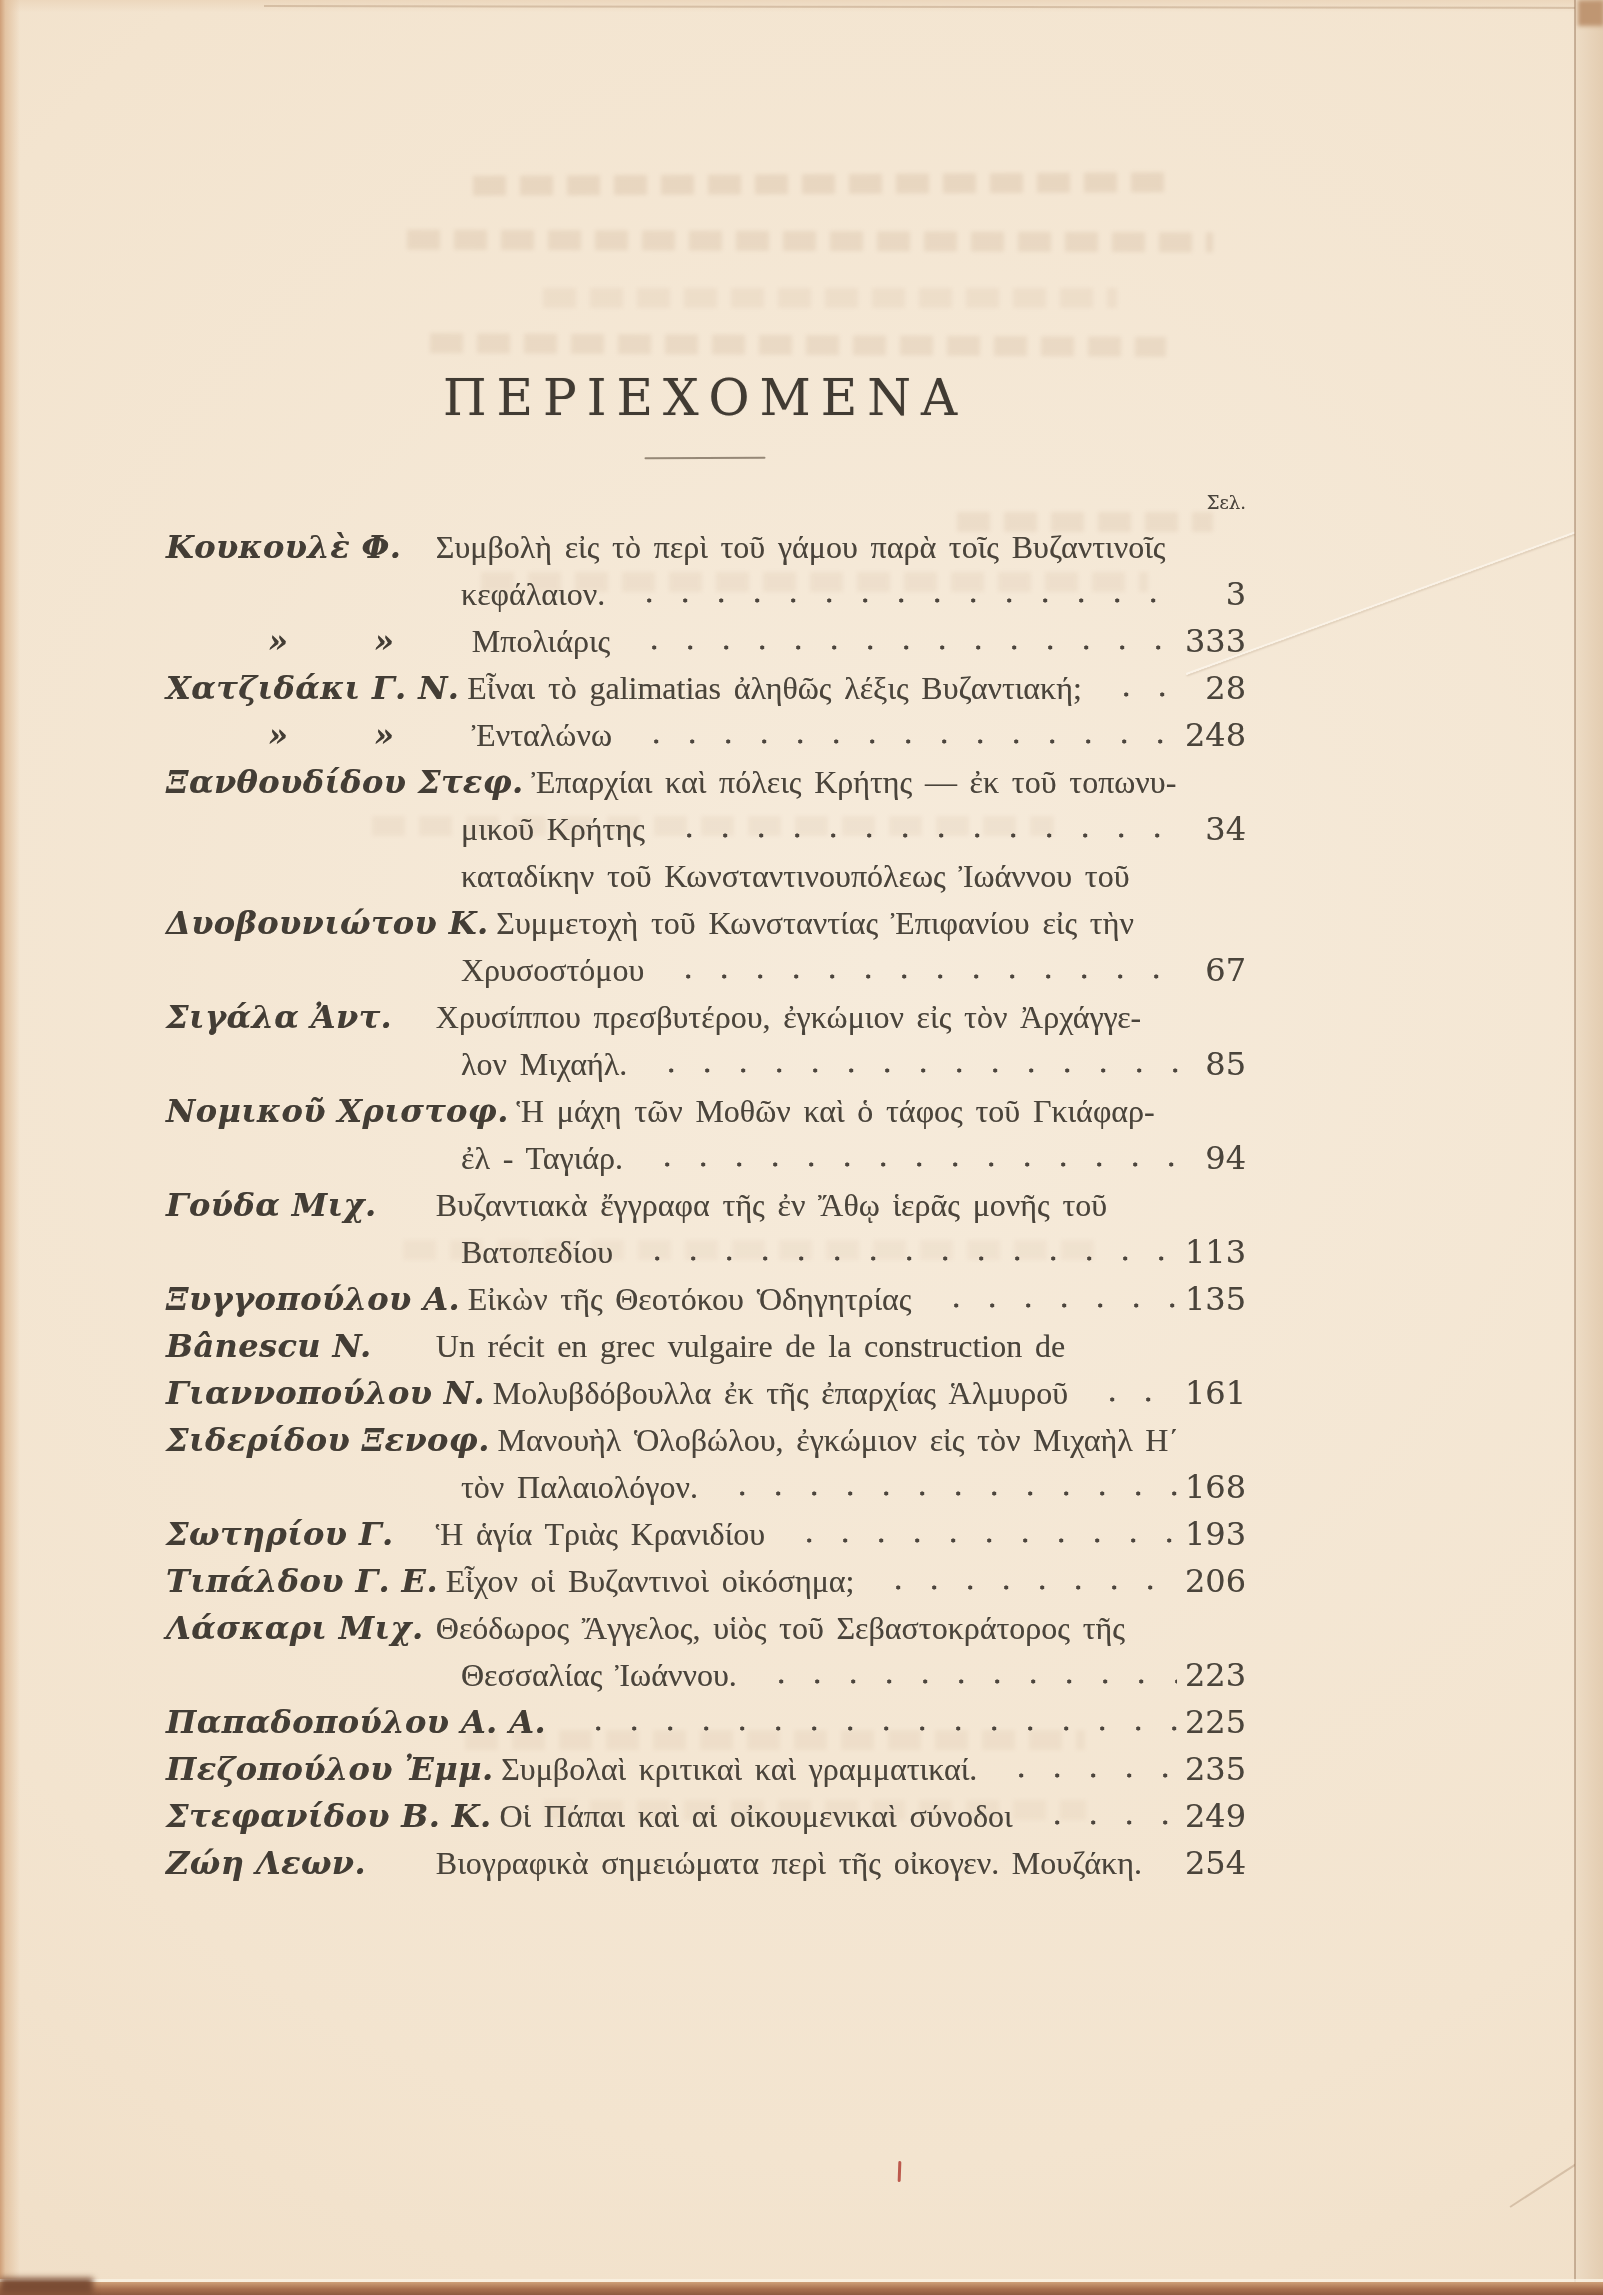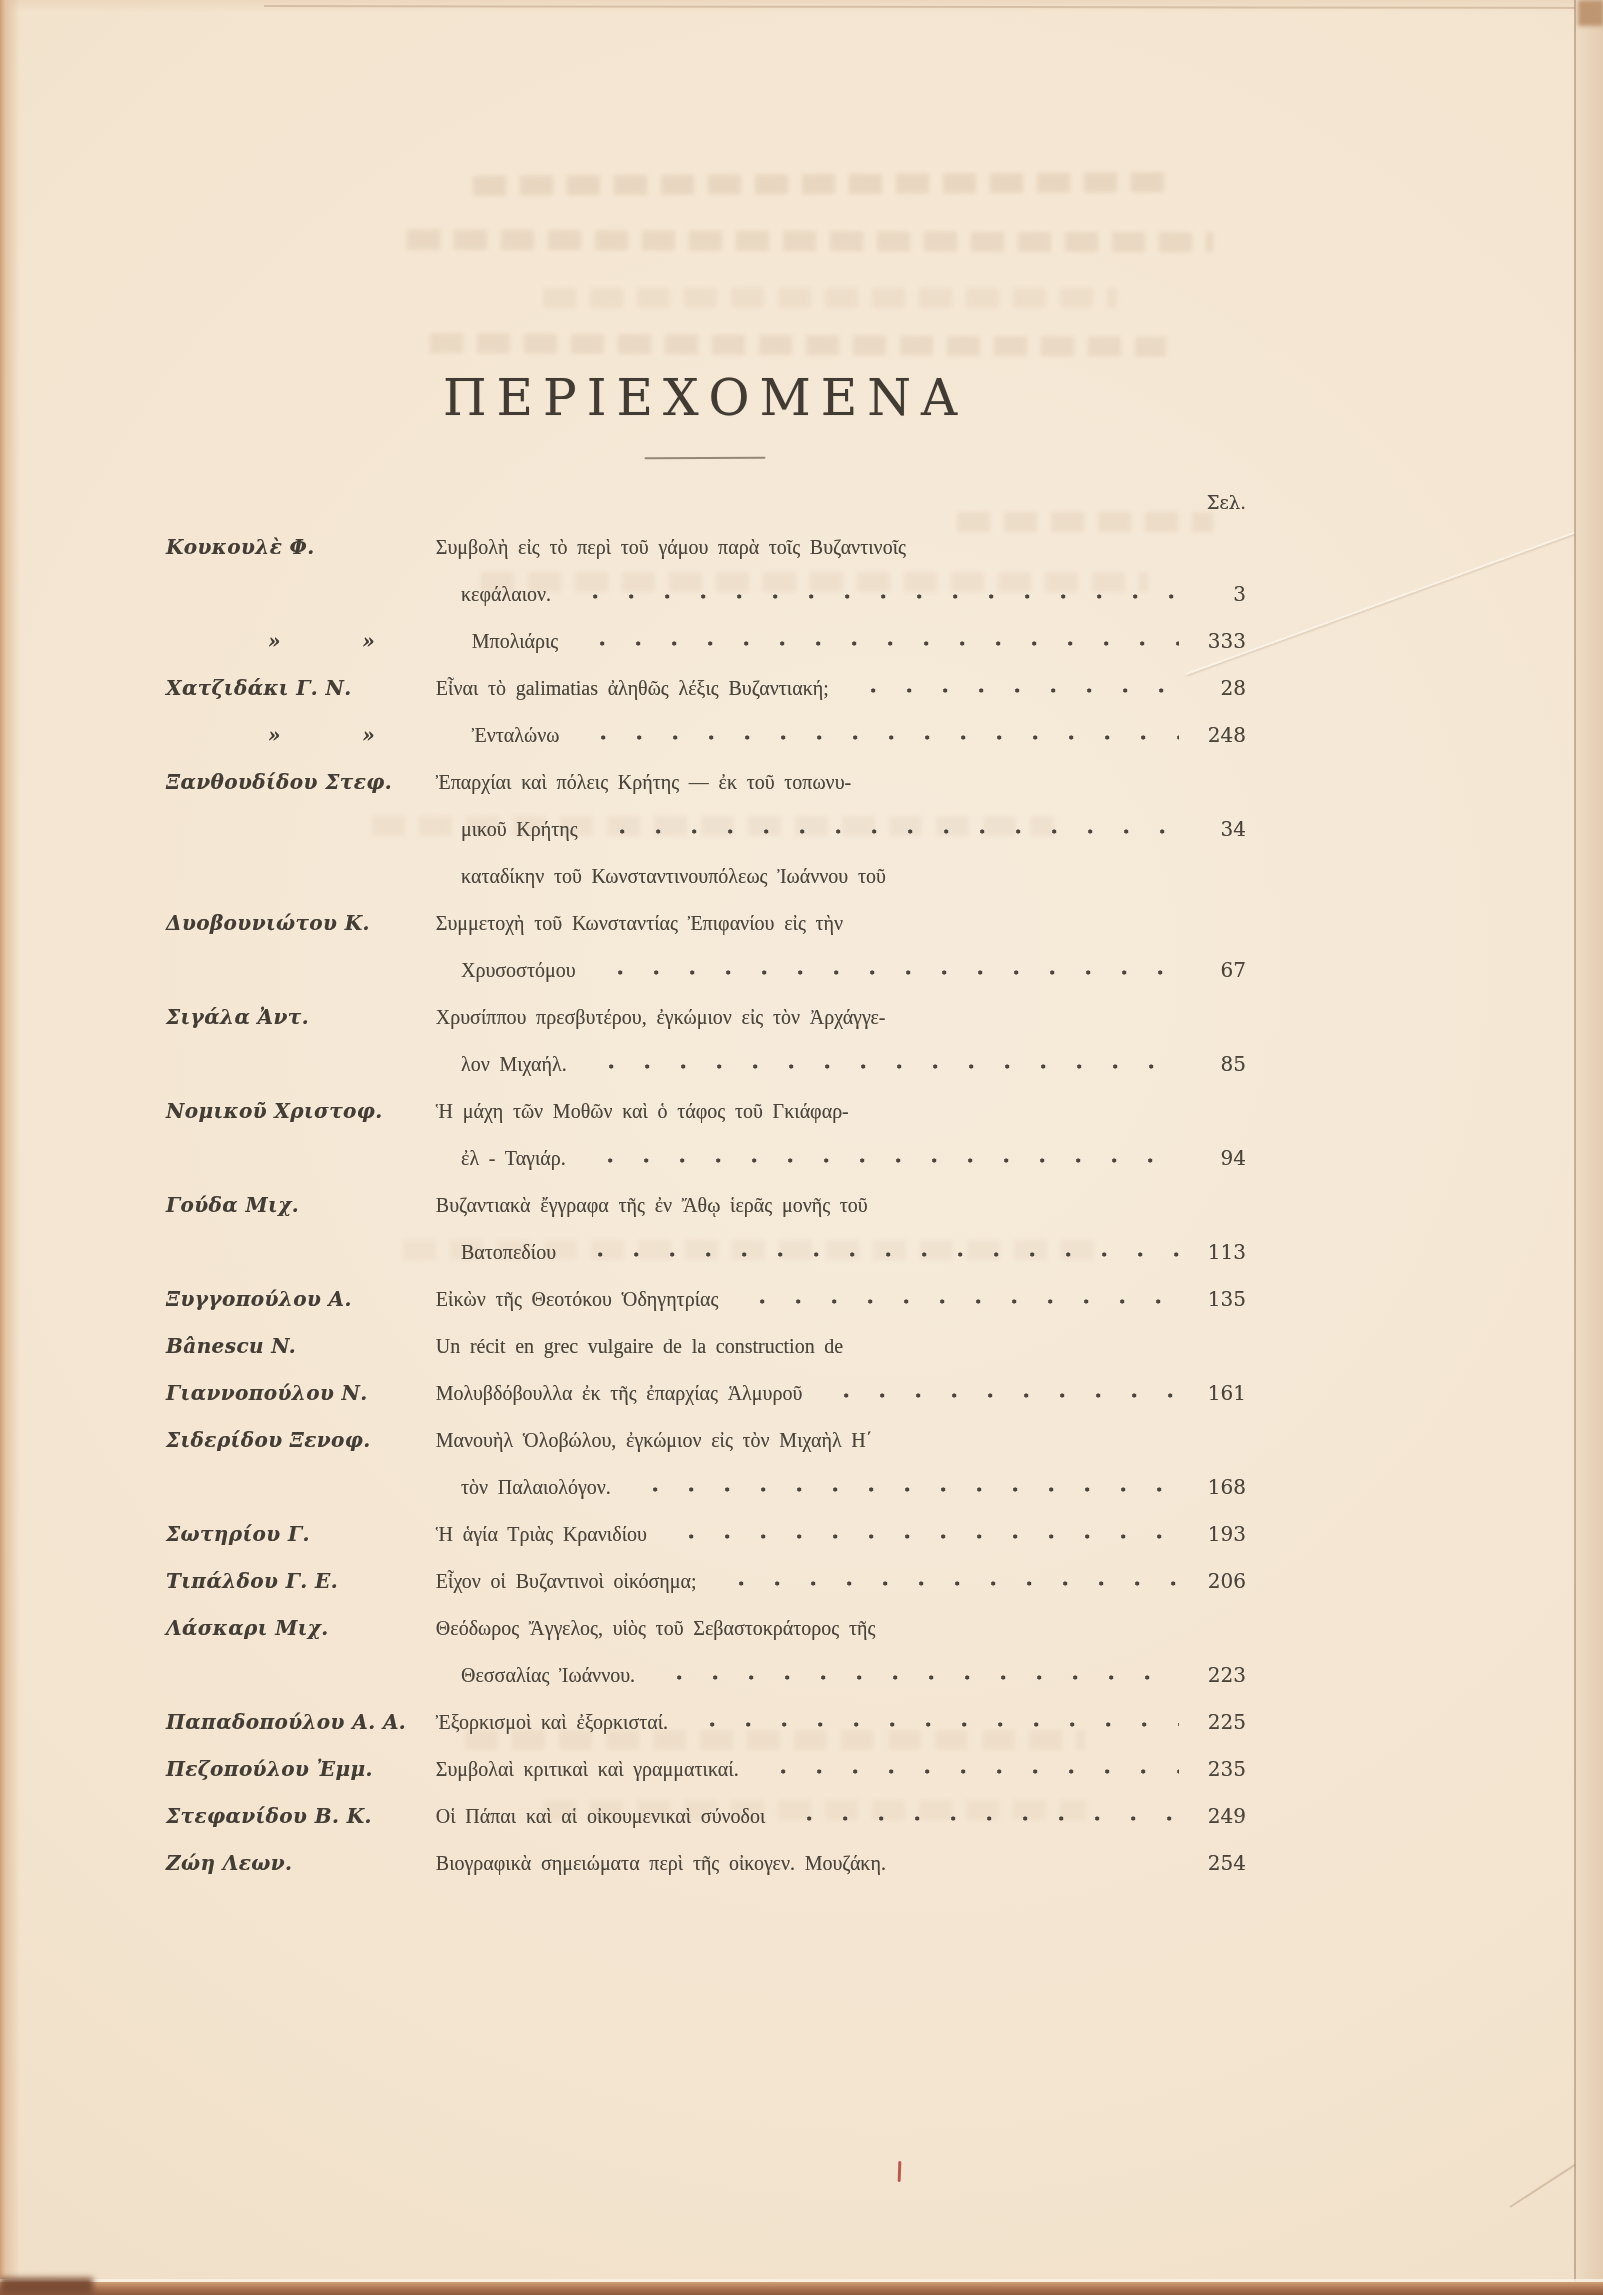--- a/index.html
+++ b/index.html
@@ -47,21 +47,21 @@
   .ink{color:#46403a;}
   h1.contents-title{position:absolute;left:705px;top:369px;transform:translateX(-50%);
     margin:0;font-size:50px;font-weight:400;letter-spacing:10px;white-space:nowrap;
     color:#413b33;text-shadow:0 0 0.8px rgba(65,59,51,.45);}
   .title-rule{position:absolute;left:705px;top:457px;transform:translateX(-50%) rotate(-.3deg);
     width:121px;height:2.3px;background:rgba(92,78,62,.62);border-radius:1.6px;}
   .sel-header{position:absolute;left:166px;top:492px;width:1080px;text-align:right;
     font-size:18px;color:#4a443c;text-shadow:0 0 0.5px rgba(74,68,60,.5);}
 
   .toc{position:absolute;left:166px;top:524px;width:1080px;
-    font-size:20px;color:#4a443b;text-shadow:0 0 0.5px rgba(74,68,59,.42);}
+    font-size:32px;color:#4a443b;text-shadow:0 0 0.5px rgba(74,68,59,.42);}
   .line{display:flex;align-items:baseline;height:47px;line-height:47px;white-space:nowrap;}
   .author{flex:none;min-width:262px;box-sizing:border-box;margin-right:7.8px;
     font-weight:700;font-style:italic;letter-spacing:0.4px;color:#433d35;}
   .entry.ditto .author{padding-left:102px;word-spacing:74px;}
   .entry.ditto .ttl{margin-left:36px;}
   .cont{padding-left:295px;}
   .ttl{flex:none;word-spacing:4.7px;font-family:Liberation Serif, serif;}
   .leader{flex:1 1 auto;height:9.3px;margin:0 7.8px 0 20px;
     background-image:radial-gradient(circle, #4c453d 1.9px, rgba(76,69,61,0) 2.4px);
     background-size:36px 9.3px;background-repeat:repeat-x;background-position:6.2px center;}
@@ -239,21 +239,20 @@
         </div>
         <div class="line cont">
           <span class="ttl">Θεσσαλίας Ἰωάννου.</span>
           <span class="leader"></span>
           <span class="pg">223</span>
         </div>
       </div>
       <div class="entry">
         <div class="line">
           <span class="author">Παπαδοπούλου Α. Α.</span>
-          <span class="ttl">Ἐξορκισμοὶ καὶ ἐξορκισταί.</span>
           <span class="leader"></span>
           <span class="pg">225</span>
         </div>
       </div>
       <div class="entry">
         <div class="line">
           <span class="author">Πεζοπούλου Ἐμμ.</span>
           <span class="ttl">Συμβολαὶ κριτικαὶ καὶ γραμματικαί.</span>
           <span class="leader"></span>
           <span class="pg">235</span>

